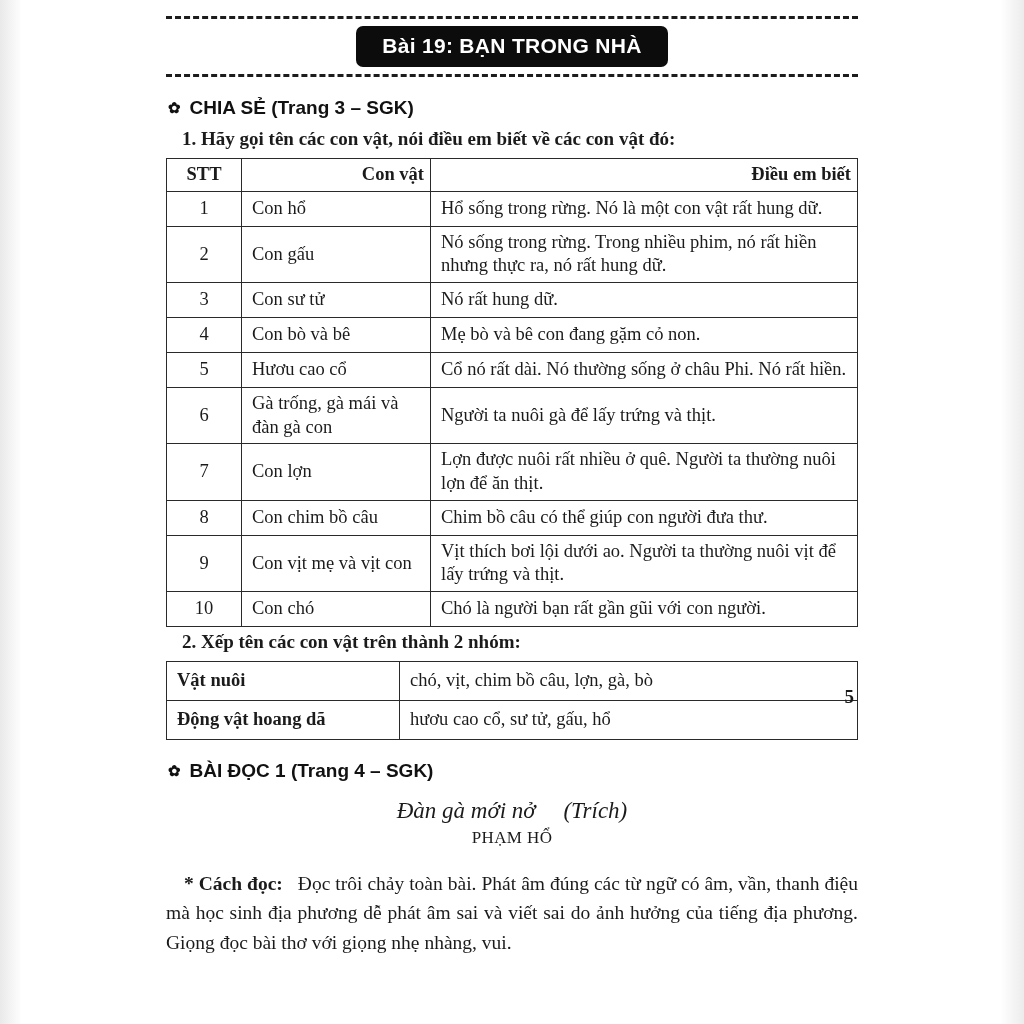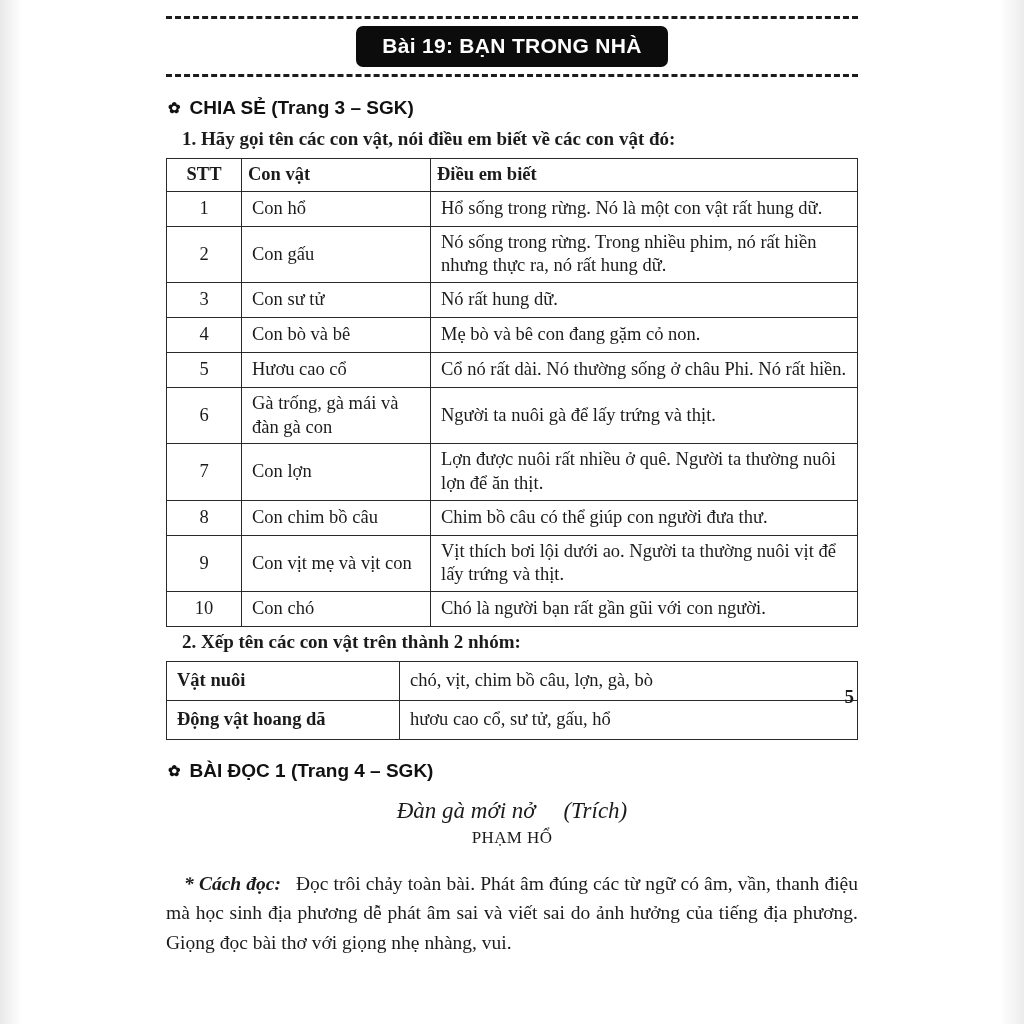--- a/index.html
+++ b/index.html
@@ -68,21 +68,21 @@
     font-size: 18.5px;
     line-height: 1.28;
     padding-left: 38px;
   }
   th, td {
     border: 1.6px solid #2a2a2a;
     padding: 4px 10px;
     vertical-align: middle;
   }
   th {
-    text-align: left;
+    text-align: right;
     font-weight: bold;
     padding: 4px 6px;
   }
   .col-stt  { width: 54px; text-align: center; }
   .col-animal { width: 168px; }
   .animals-table td { height: 26px; }
   .groups-table { margin-top: 6px; }
   .groups-table td { height: 30px; }
   .groups-table .col-group { width: 212px; font-weight: bold; }
   
@@ -100,21 +100,21 @@
     letter-spacing: 0.4px;
     margin: 2px 0 21px 0;
   }
   .guide {
     font-size: 19.5px;
     line-height: 1.5;
     text-align: justify;
     text-indent: 18px;
     margin: 6px 0 0 0;
   }
-  .guide strong { margin-right: 15px; font-style: italic; }
+  .guide strong { margin-right: 15px; }
   .page-number {
     position: absolute;
     right: 4px;
     bottom: 12px;
     font-weight: bold;
     font-size: 19px;
   }
 </style>
 </head>
 <body>

